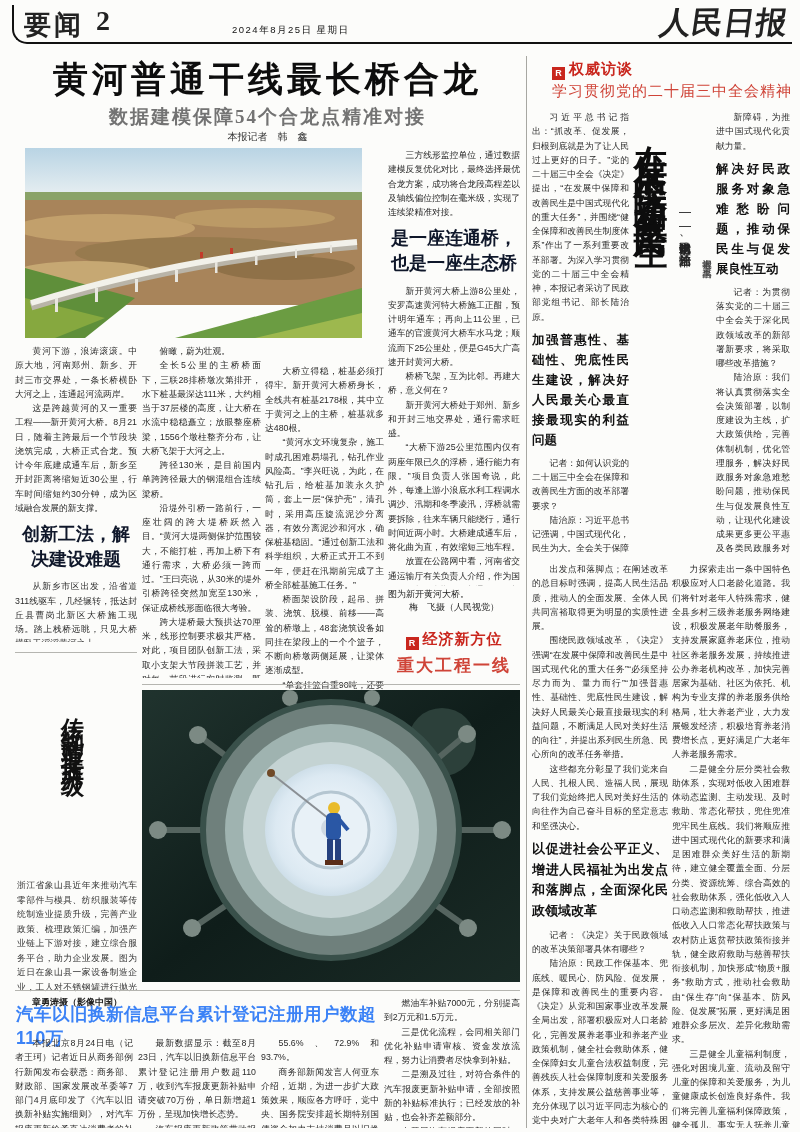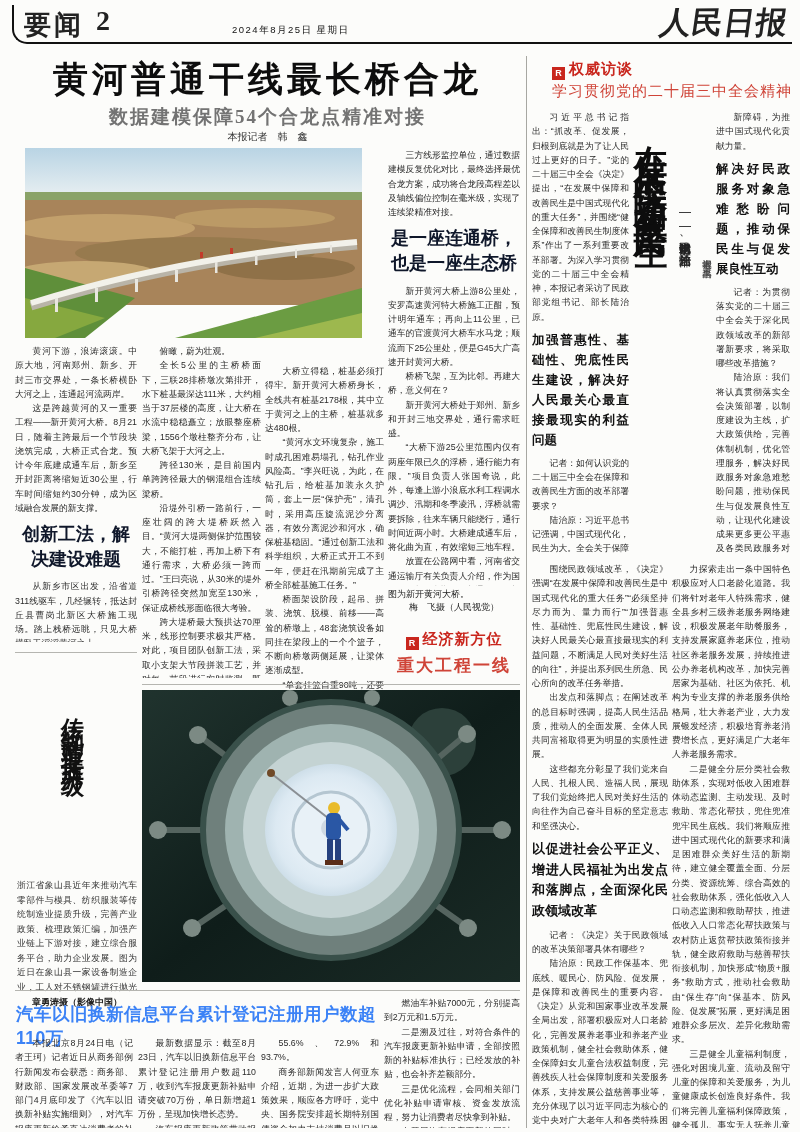--- a/index.html
+++ b/index.html
@@ -223,22 +223,22 @@
   </div>
   <div class="abs col" style="left:261px;top:1036px;width:118px;height:92px;">
     <div>
         <p>55.6%、72.9%和93.7%。</p>
         <p>商务部新闻发言人何亚东介绍，近期，为进一步扩大政策效果，顺应各方呼吁，党中央、国务院安排超长期特别国债资金加力支持消费品以旧换新。在汽车以旧换新方面，主要有以下政策调整：</p>
       </div>
   </div>
   <div class="abs col" style="left:384px;top:996px;width:136px;height:132px;">
     <div>
         <p>燃油车补贴7000元，分别提高到2万元和1.5万元。</p>
+        <p>三是优化流程，会同相关部门优化补贴申请审核、资金发放流程，努力让消费者尽快拿到补贴。</p>
         <p>二是溯及过往，对符合条件的汽车报废更新补贴申请，全部按照新的补贴标准执行；已经发放的补贴，也会补齐差额部分。</p>
-        <p>三是优化流程，会同相关部门优化补贴申请审核、资金发放流程，努力让消费者尽快拿到补贴。</p>
         <p>在开展汽车报废更新的同时，商务部还将指导各地用好用足中央加力支持资金，合理制定出台汽车置换更新补贴政策，持续扩大汽车以旧换新政策成效。</p>
       </div>
   </div>
 
   <div class="abs" style="left:552px;top:60px;">
     <span class="redsq">R</span><span class="badge-label">权威访谈</span>
   </div>
   <div class="abs series" style="left:552px;top:82px;">学习贯彻党的二十届三中全会精神</div>
 
   <div class="abs col" style="left:532px;top:110px;width:97px;height:448px;">
@@ -262,22 +262,22 @@
       </div>
     <div class="subhead-j">解决好民政服务对象急难愁盼问题，推动保民生与促发展良性互动</div>
     <div>
         <p>记者：为贯彻落实党的二十届三中全会关于深化民政领域改革的新部署新要求，将采取哪些改革措施？</p>
         <p>陆治原：我们将认真贯彻落实全会决策部署，以制度建设为主线，扩大政策供给，完善体制机制，优化管理服务，解决好民政服务对象急难愁盼问题，推动保民生与促发展良性互动，让现代化建设成果更多更公平惠及各类民政服务对象。重点推进以下几个方面改革。</p>
       </div>
   </div>
 
   <div class="abs col" style="left:532px;top:562px;width:136px;height:566px;">
     <div>
+        <p>出发点和落脚点；在阐述改革的总目标时强调，提高人民生活品质，推动人的全面发展、全体人民共同富裕取得更为明显的实质性进展。</p>
         <p>围绕民政领域改革，《决定》强调“在发展中保障和改善民生是中国式现代化的重大任务”“必须坚持尽力而为、量力而行”“加强普惠性、基础性、兜底性民生建设，解决好人民最关心最直接最现实的利益问题，不断满足人民对美好生活的向往”，并提出系列民生所急、民心所向的改革任务举措。</p>
-        <p>出发点和落脚点；在阐述改革的总目标时强调，提高人民生活品质，推动人的全面发展、全体人民共同富裕取得更为明显的实质性进展。</p>
         <p>这些都充分彰显了我们党来自人民、扎根人民、造福人民，展现了我们党始终把人民对美好生活的向往作为自己奋斗目标的坚定意志和坚强决心。</p>
       </div>
     <div class="subhead-j" style="font-size:13px;">以促进社会公平正义、增进人民福祉为出发点和落脚点，全面深化民政领域改革</div>
     <div>
         <p>记者：《决定》关于民政领域的改革决策部署具体有哪些？</p>
         <p>陆治原：民政工作保基本、兜底线、暖民心、防风险、促发展，是保障和改善民生的重要内容。《决定》从党和国家事业改革发展全局出发，部署积极应对人口老龄化，完善发展养老事业和养老产业政策机制，健全社会救助体系，健全保障妇女儿童合法权益制度，完善残疾人社会保障制度和关爱服务体系，支持发展公益慈善事业等，充分体现了以习近平同志为核心的党中央对广大老年人和各类特殊困难群体的深切关怀，为我们进一步全面深化民政领域改革提供了科学指引。</p>
       </div>
   </div>
   <div class="abs col" style="left:672px;top:562px;width:118px;height:566px;">
     <div>

